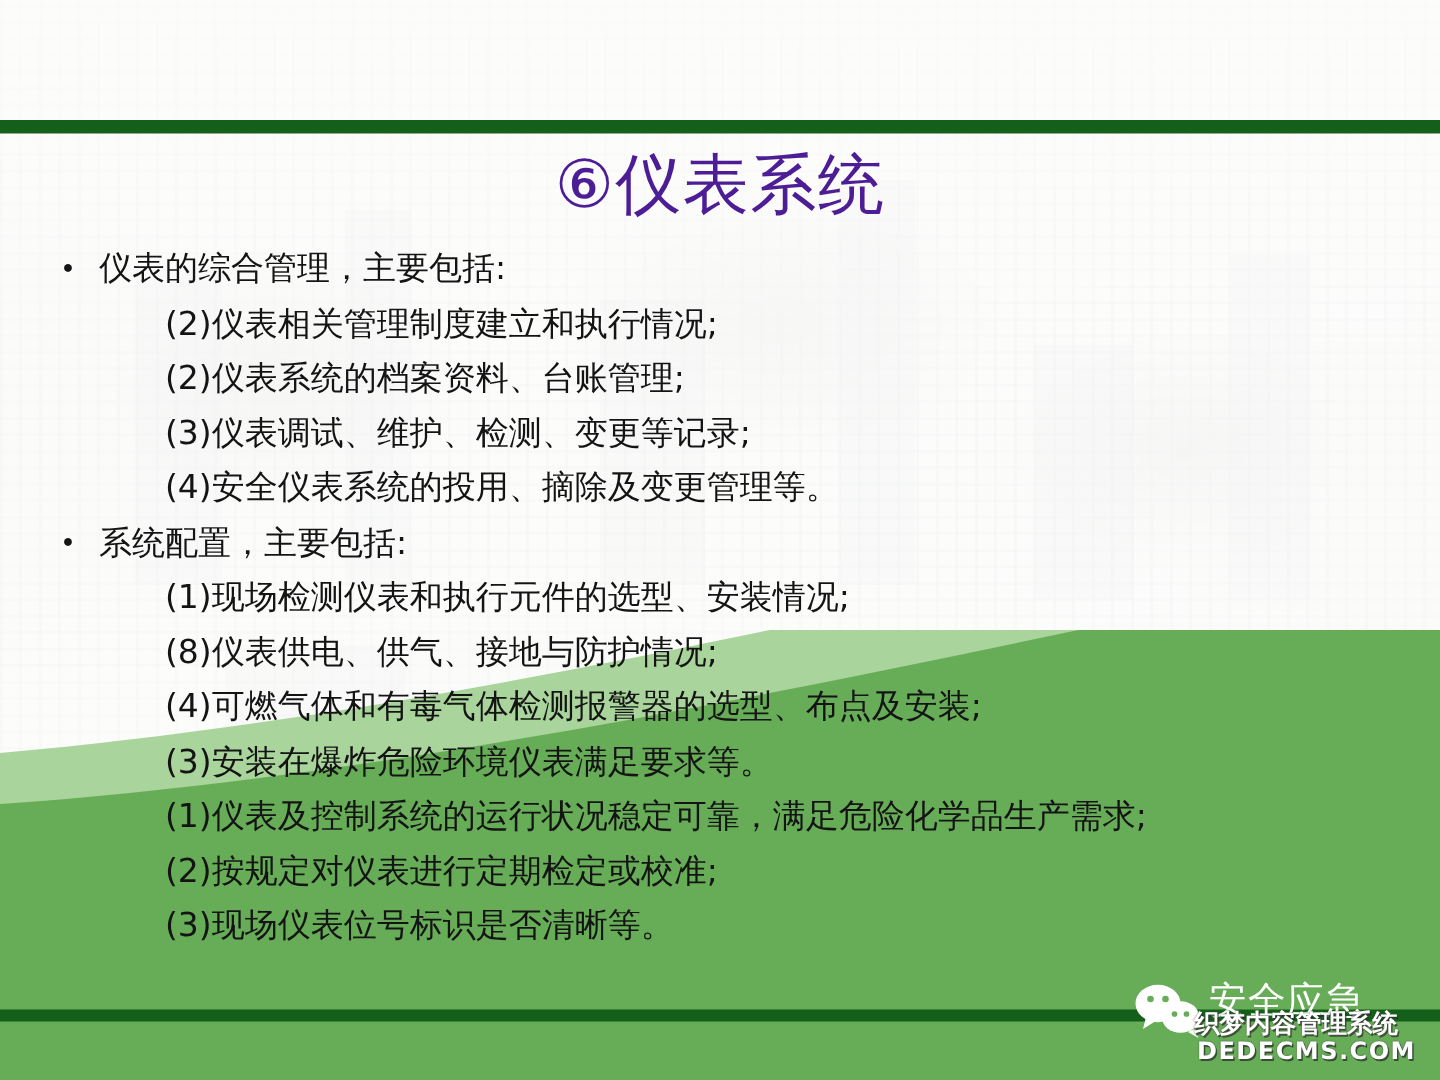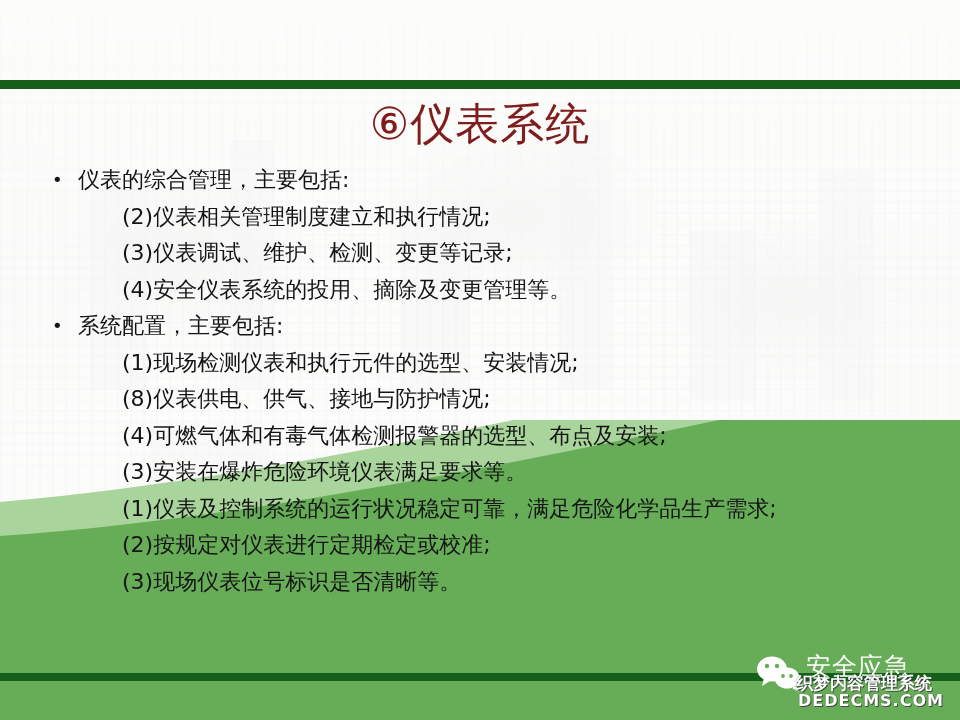--- a/index.html
+++ b/index.html
@@ -87,29 +87,29 @@
   
   .title {
     position: absolute;
     left: 0;
     top: 96px;
     width: 960px;
     text-align: center;
     font-size: 44px;
     line-height: 56px;
     font-weight: normal;
-    color: #7f1d1d;
+    color: #4c1d95;
     letter-spacing: 1px;
     white-space: nowrap;
   }
 
   
   .body {
     position: absolute;
-    left: 52px;
+    left: 40px;
     top: 162px;
     width: 880px;
     color: #141414;
     font-size: 22px;
     line-height: 36.5px;
     white-space: nowrap;
   }
   .line { height: 36.5px; }
   .line.l1 { padding-left: 0px; }
   .line.l2 { padding-left: 70px; }
@@ -204,20 +204,21 @@
 
   <div class="bottom-rule"></div>
 
   <div class="title">⑥仪表系统</div>
 
   <div class="body">
 
     <div class="line l1"><span class="bullet">•</span><span>仪表的综合管理，主要包括:</span></div>
 
     <div class="line l2"><span>(2)仪表相关管理制度建立和执行情况;</span></div>
+    <div class="line l2"><span>(2)仪表系统的档案资料、台账管理;</span></div>
     <div class="line l2"><span>(3)仪表调试、维护、检测、变更等记录;</span></div>
     <div class="line l2"><span>(4)安全仪表系统的投用、摘除及变更管理等。</span></div>
 
     <div class="line l1"><span class="bullet">•</span><span>系统配置，主要包括:</span></div>
 
     <div class="line l2"><span>(1)现场检测仪表和执行元件的选型、安装情况;</span></div>
     <div class="line l2"><span>(8)仪表供电、供气、接地与防护情况;</span></div>
     <div class="line l2"><span>(4)可燃气体和有毒气体检测报警器的选型、布点及安装;</span></div>
     <div class="line l2"><span>(3)安装在爆炸危险环境仪表满足要求等。</span></div>
 

